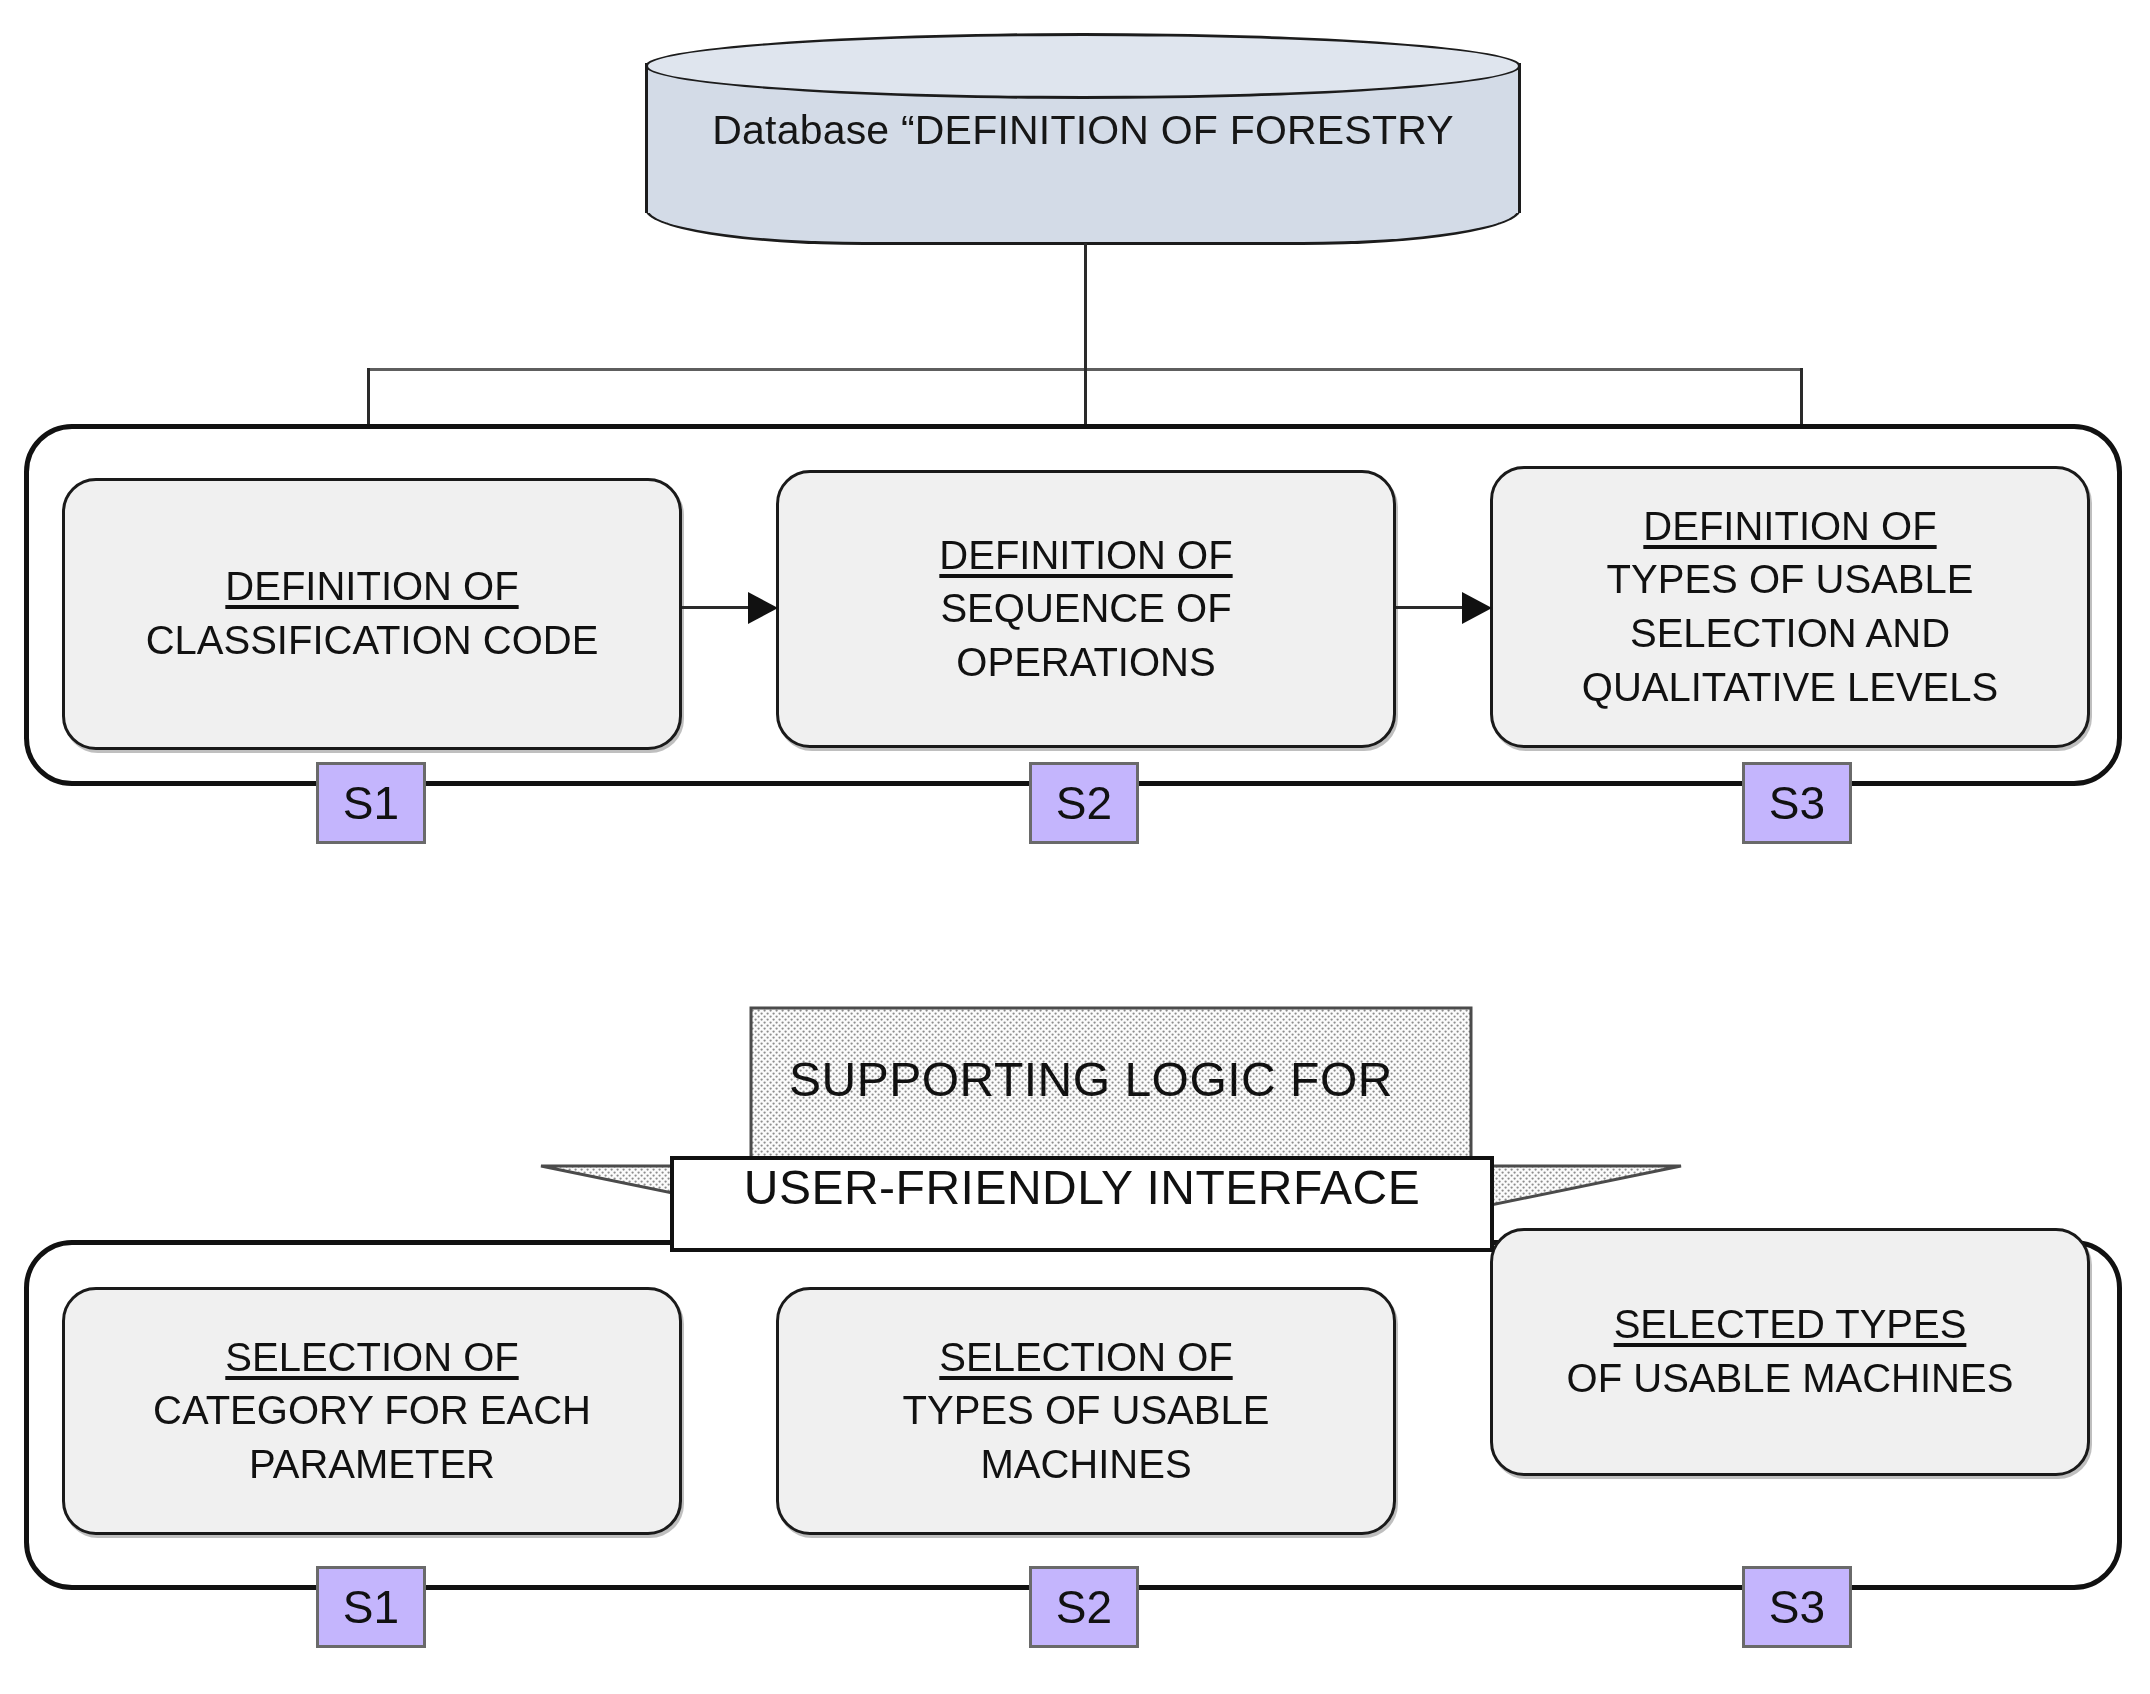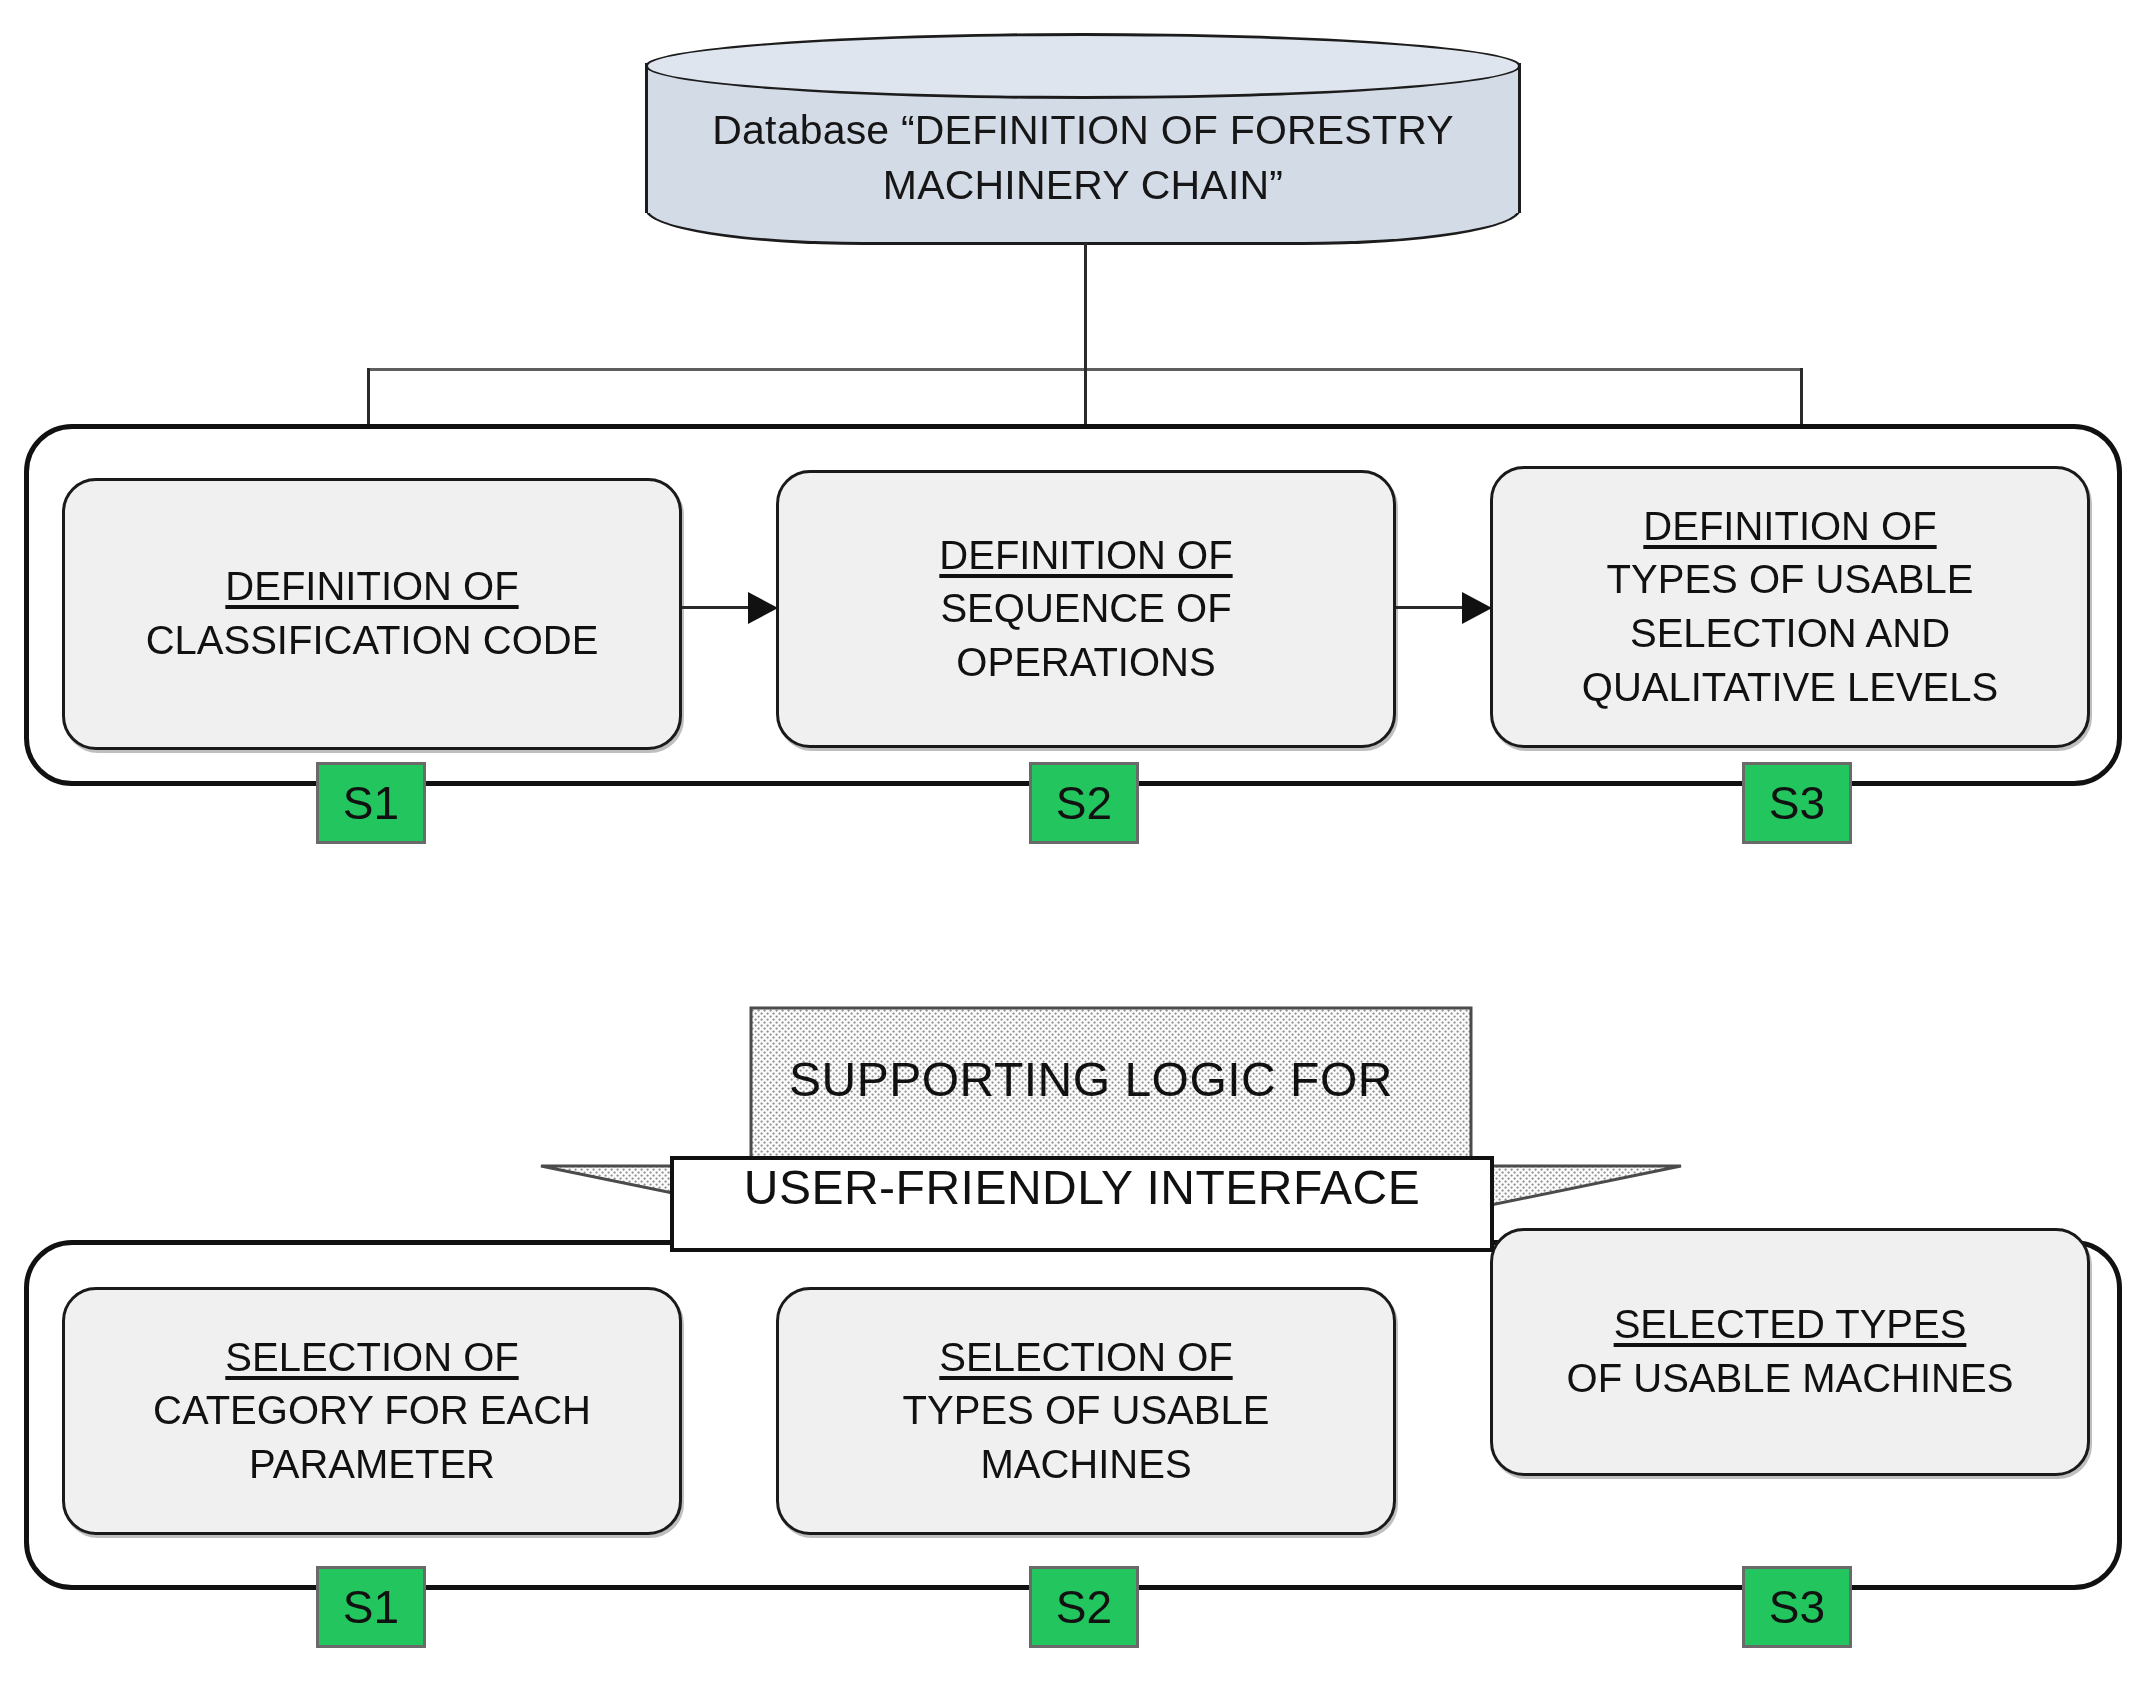--- a/index.html
+++ b/index.html
@@ -35,21 +35,21 @@
          box-sizing:border-box;}
 
   
   .pbox{position:absolute;background:#f0f0f0;border:3px solid #1a1a1a;border-radius:34px;
         box-sizing:border-box;display:flex;flex-direction:column;align-items:center;
         justify-content:center;padding:6px 14px;box-shadow:2px 3px 0 rgba(0,0,0,.25);}
   .pbox .ln{font-size:40px;color:#111;line-height:1.34;text-align:center;white-space:nowrap;}
   .pbox .ln.u{text-decoration:underline;text-underline-offset:5px;}
 
   
-  .stag{position:absolute;background:#22c55e;border:3px solid #6a6a6a;box-sizing:border-box;
+  .stag{position:absolute;background:#c4b5fd;border:3px solid #6a6a6a;box-sizing:border-box;
         display:flex;align-items:center;justify-content:center;font-size:46px;color:#111;}
 
   
   .slogic{position:absolute;left:466px;top:1000px;width:1250px;height:290px;}
   .slogic .lbl{position:absolute;left:0;top:52px;width:1250px;text-align:center;
                font-size:48px;color:#111;letter-spacing:.5px;z-index:3;}
 
   
   .ufi{position:absolute;background:#fff;border:4px solid #111;box-sizing:border-box;
        display:flex;align-items:flex-start;justify-content:center;font-size:48px;color:#111;
@@ -59,21 +59,20 @@
 <body>
 
 <div id="stage">
 
   <div class="db-wrap">
     <div class="db-bottom"></div>
     <div class="db-body"></div>
     <div class="db-top"></div>
     <div class="db-label">
       <div>Database “DEFINITION OF FORESTRY</div>
-      <div>MACHINERY CHAIN”</div>
     </div>
   </div>
 
   <div class="vline" style="left:1084px;top:243px;height:127px;"></div>
   <div class="hline" style="left:367px;top:368px;width:1436px;"></div>
 
   <div class="vline" style="left:367px;top:368px;height:92px;"></div>
   <div class="arrowhead-down" style="left:352px;top:452px;"></div>
 
   <div class="vline" style="left:1084px;top:368px;height:92px;"></div>

